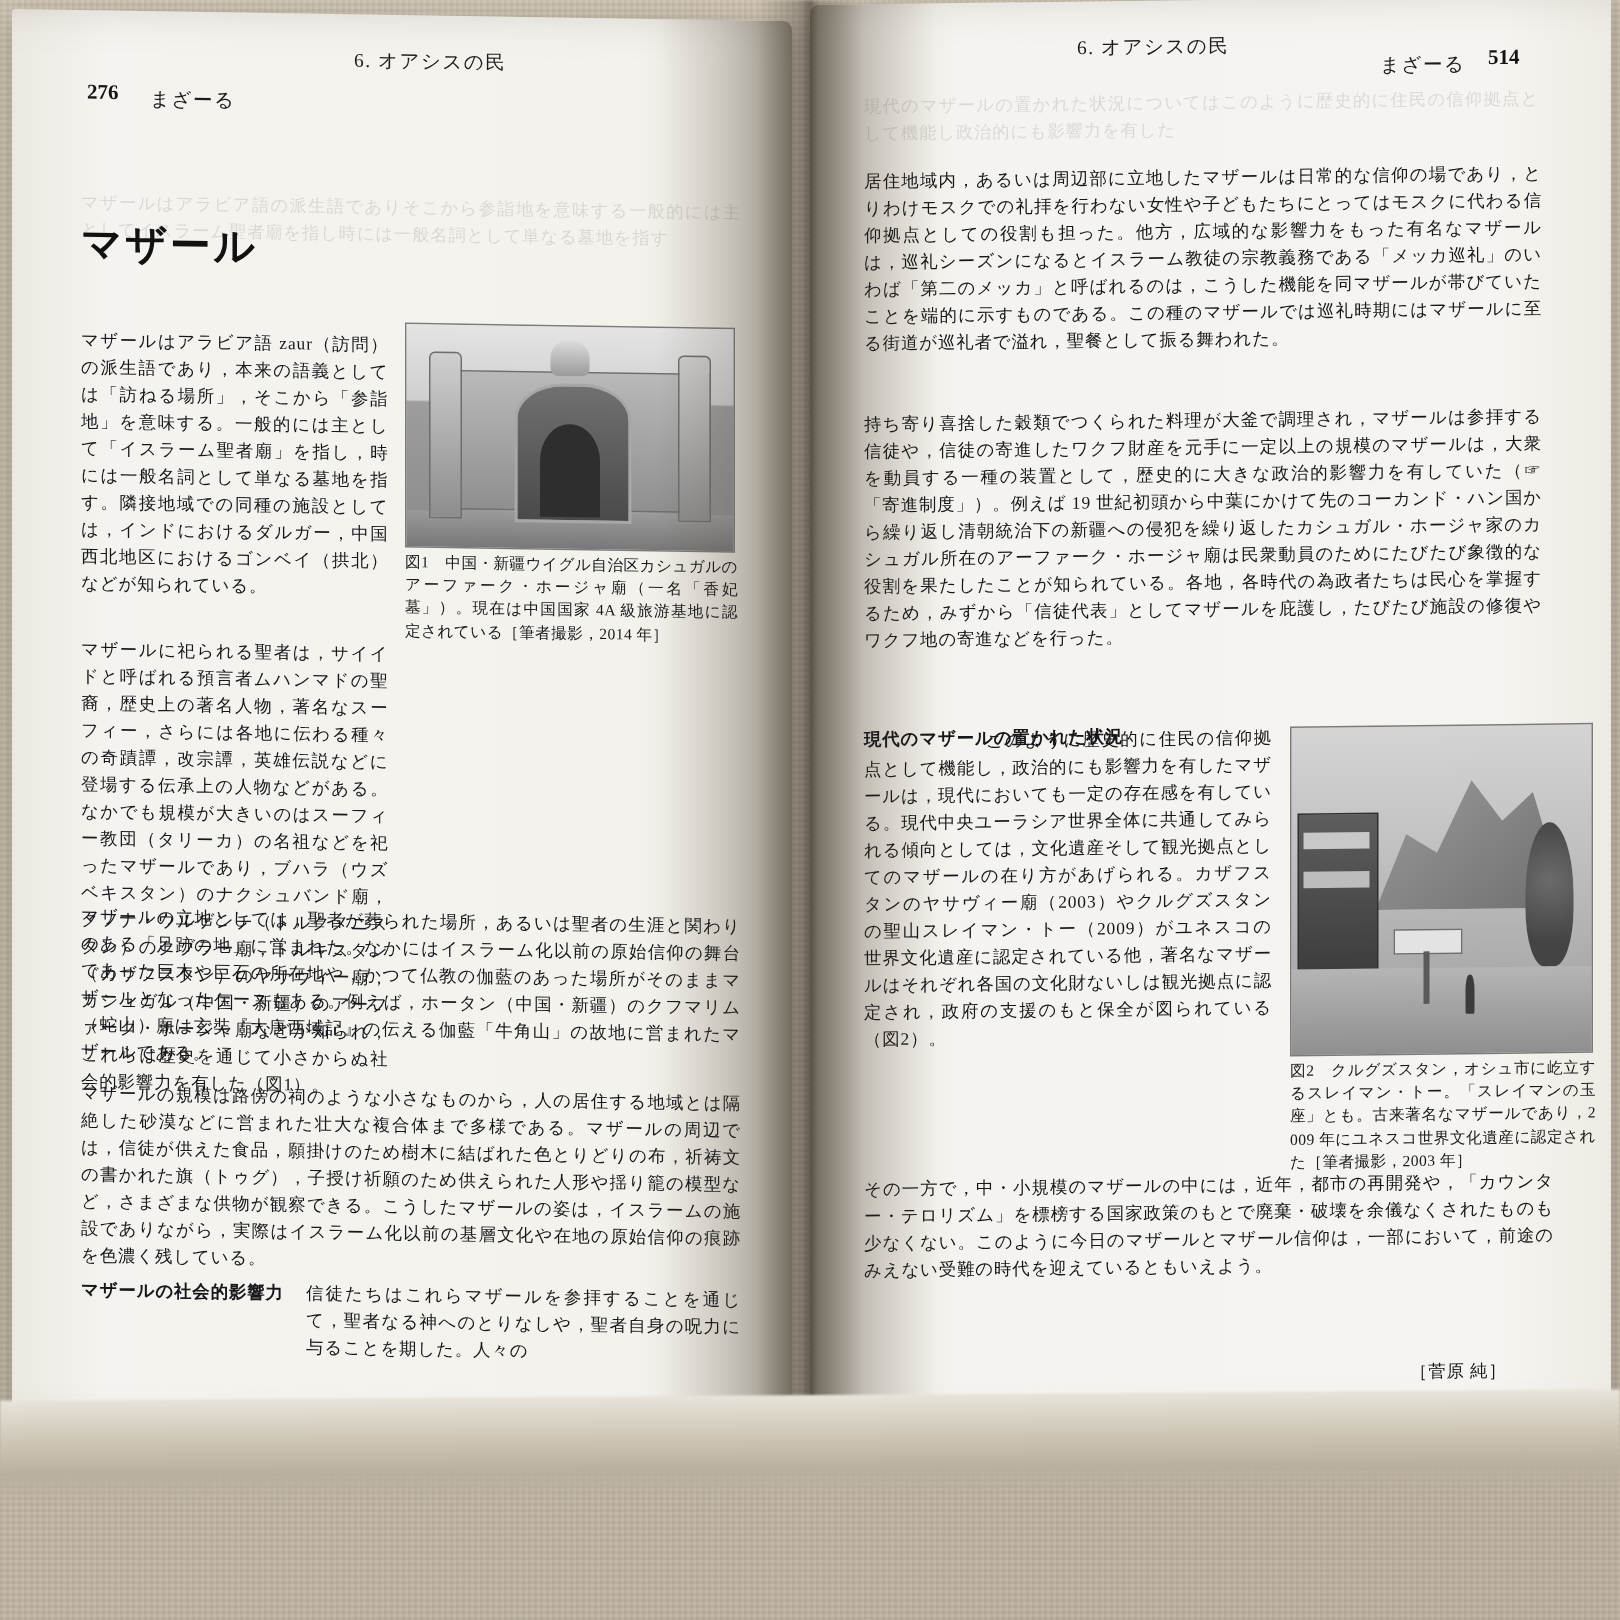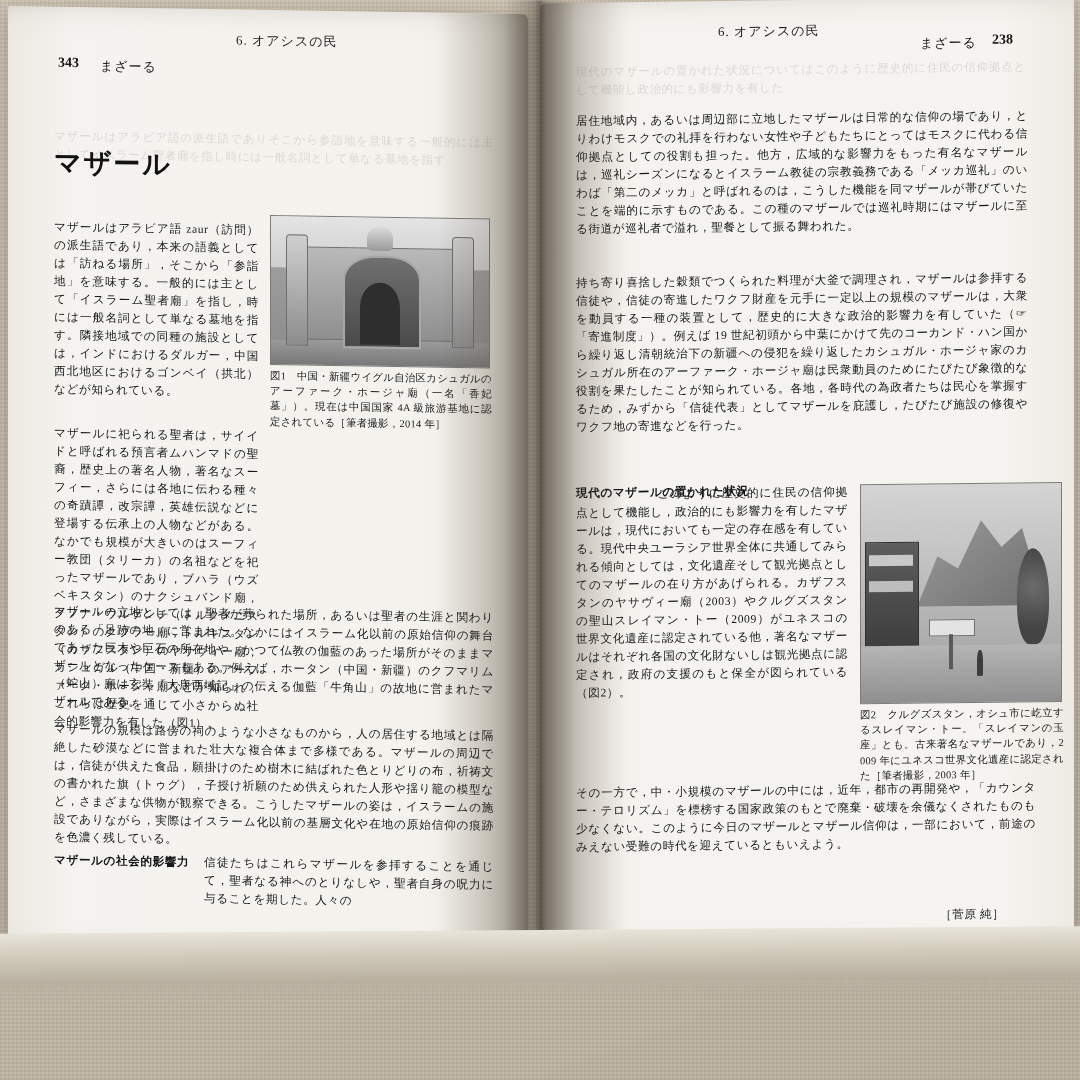--- a/index.html
+++ b/index.html
@@ -135,21 +135,21 @@
 <body>
 
 <div id="stage">
 
   <div class="carpet"></div>
 
   <div class="book">
 
     <div class="page page-left">
 
-      <div class="pagenum" style="left:50px;top:48px;">343</div>
+      <div class="pagenum" style="left:50px;top:48px;">276</div>
       <div class="runhead" style="left:92px;top:50px;">まざーる</div>
       <div class="runhead" style="left:228px;top:22px;">6. オアシスの民</div>
 
       <div class="col-title" style="left:46px;top:138px;">マザール</div>
 
       <div class="fig photo1" style="left:262px;top:205px;width:218px;height:148px;">
         <div class="p1-sky"></div>
         <div class="p1-ground"></div>
         <div class="p1-body"></div>
         <div class="p1-dome"></div>
@@ -174,21 +174,21 @@
 
       <div class="ghost" style="left:46px;top:120px;width:440px;">マザールはアラビア語の派生語でありそこから参詣地を意味する一般的には主としてイスラーム聖者廟を指し時には一般名詞として単なる墓地を指す</div>
 
       <div class="shadowband" style="left:430px;top:0;width:90px;height:945px;background:linear-gradient(90deg, rgba(0,0,0,0), rgba(70,60,48,0.33));"></div>
     </div>
 
     <div class="page page-right">
 
       <div class="runhead" style="left:178px;top:22px;">6. オアシスの民</div>
       <div class="runhead" style="left:380px;top:36px;">まざーる</div>
-      <div class="pagenum" style="left:452px;top:34px;">238</div>
+      <div class="pagenum" style="left:452px;top:34px;">514</div>
 
       <div class="tb" style="left:36px;top:110px;width:452px;">居住地域内，あるいは周辺部に立地したマザールは日常的な信仰の場であり，とりわけモスクでの礼拝を行わない女性や子どもたちにとってはモスクに代わる信仰拠点としての役割も担った。他方，広域的な影響力をもった有名なマザールは，巡礼シーズンになるとイスラーム教徒の宗教義務である「メッカ巡礼」のいわば「第二のメッカ」と呼ばれるのは，こうした機能を同マザールが帯びていたことを端的に示すものである。この種のマザールでは巡礼時期にはマザールに至る街道が巡礼者で溢れ，聖餐として振る舞われた。</div>
 
       <div class="tb" style="left:36px;top:272px;width:452px;">持ち寄り喜捨した穀類でつくられた料理が大釜で調理され，マザールは参拝する信徒や，信徒の寄進したワクフ財産を元手に一定以上の規模のマザールは，大衆を動員する一種の装置として，歴史的に大きな政治的影響力を有していた（☞「寄進制度」）。例えば 19 世紀初頭から中葉にかけて先のコーカンド・ハン国から繰り返し清朝統治下の新疆への侵犯を繰り返したカシュガル・ホージャ家のカシュガル所在のアーファーク・ホージャ廟は民衆動員のためにたびたび象徴的な役割を果たしたことが知られている。各地，各時代の為政者たちは民心を掌握するため，みずから「信徒代表」としてマザールを庇護し，たびたび施設の修復やワクフ地の寄進などを行った。</div>
 
       <div class="tb bold" style="left:36px;top:482px;width:210px;">現代のマザールの置かれた状況</div>
 
       <div class="fig photo2" style="left:320px;top:485px;width:200px;height:218px;">
         <div class="p2-mtn"></div>
         <div class="p2-bld"></div>

